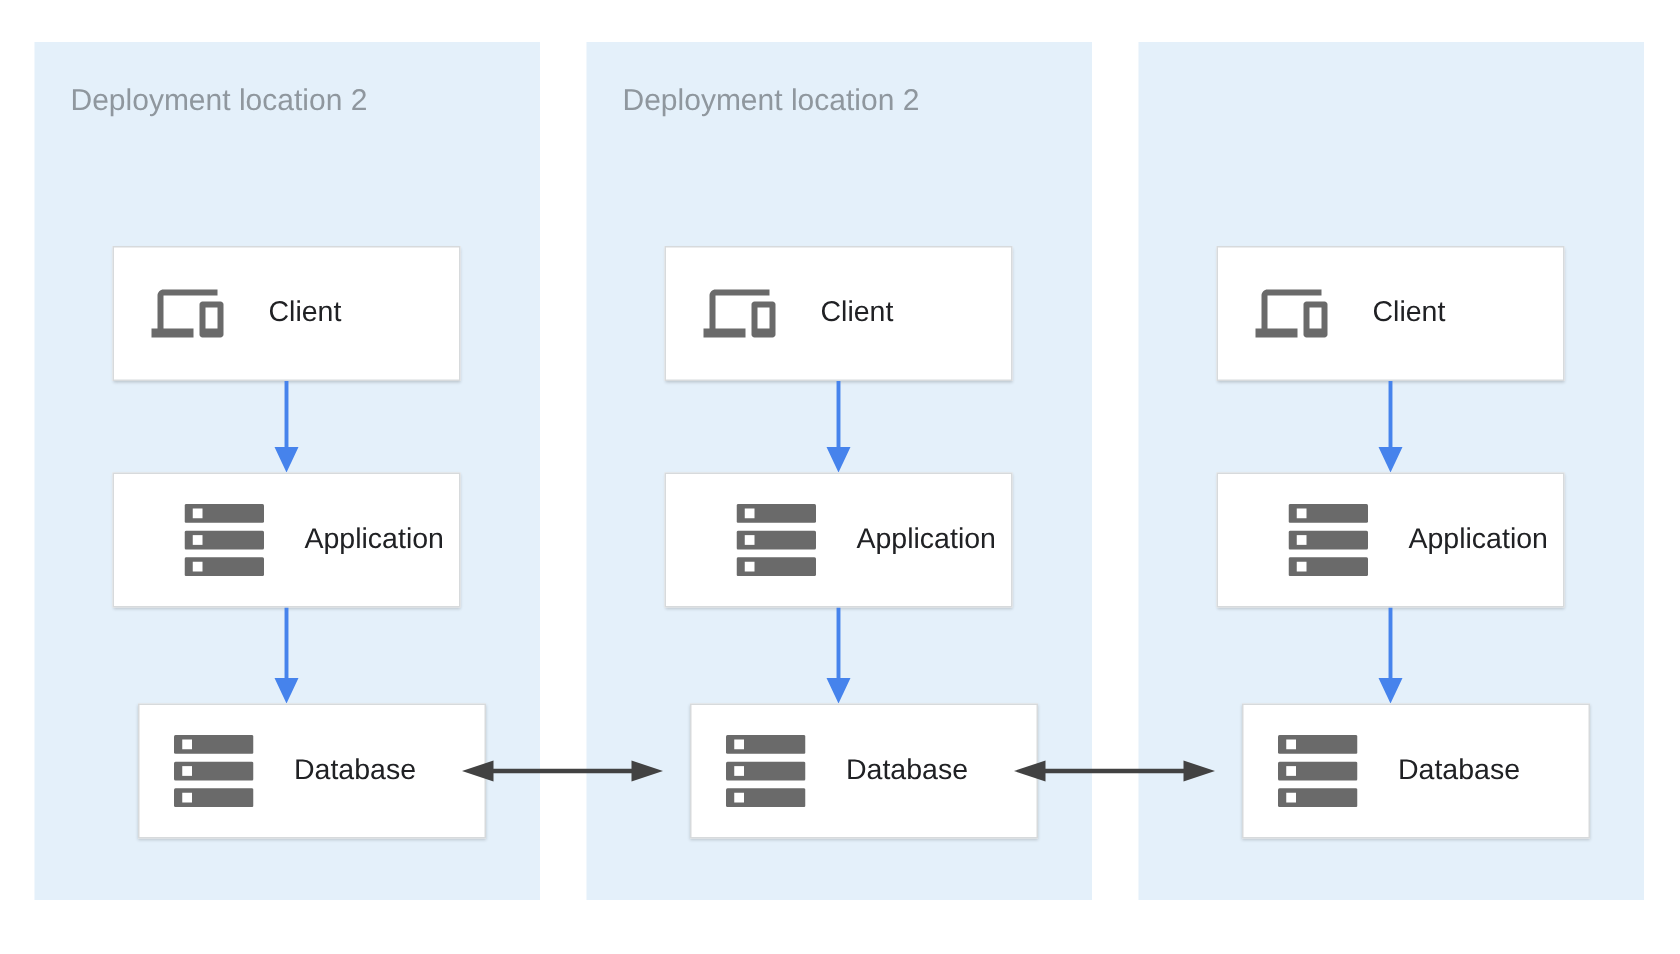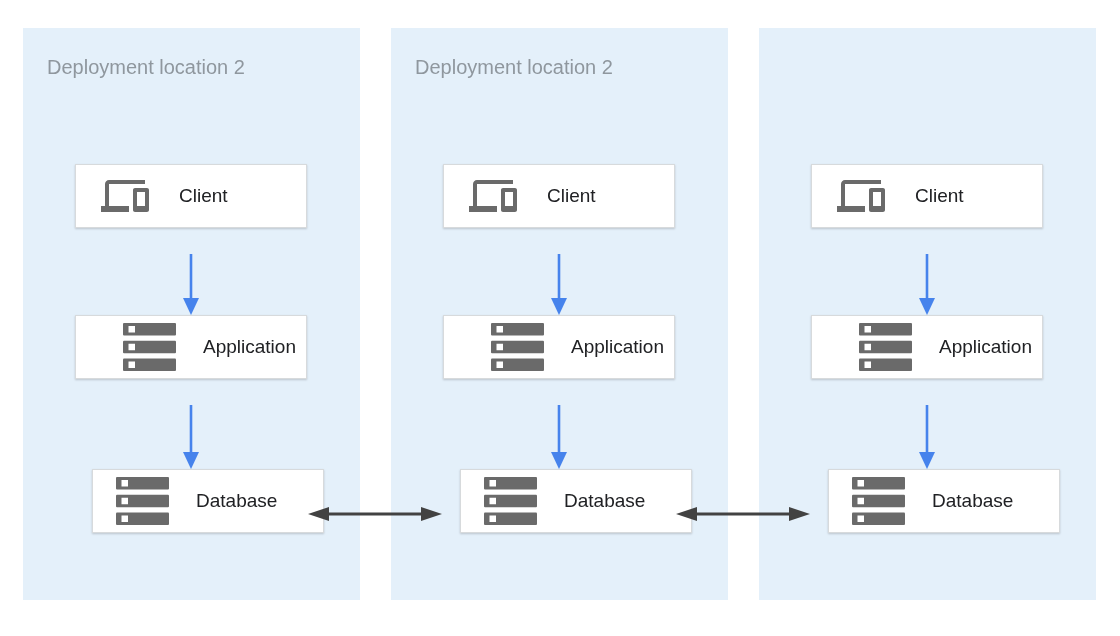--- a/index.html
+++ b/index.html
@@ -33,21 +33,21 @@
     font-size: 20px;
     line-height: 26px;
     color: #8F979E;
     white-space: nowrap;
   }
 
   .node {
     position: absolute;
     left: 52px;
     width: 232px;
-    height: 64px;
+    height: 90px;
     background: #ffffff;
     border: 1px solid #D7DADC;
     box-shadow: 0 1px 2px rgba(0,0,0,0.18);
     box-sizing: border-box;
     display: flex;
     align-items: center;
     padding-left: 20px;
   }
   .node.row-client      { top: 136px; }
   .node.row-application { top: 287px; padding-left: 44px; }

